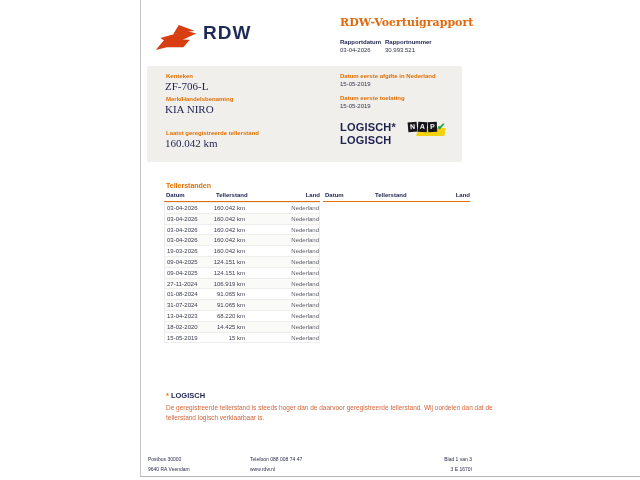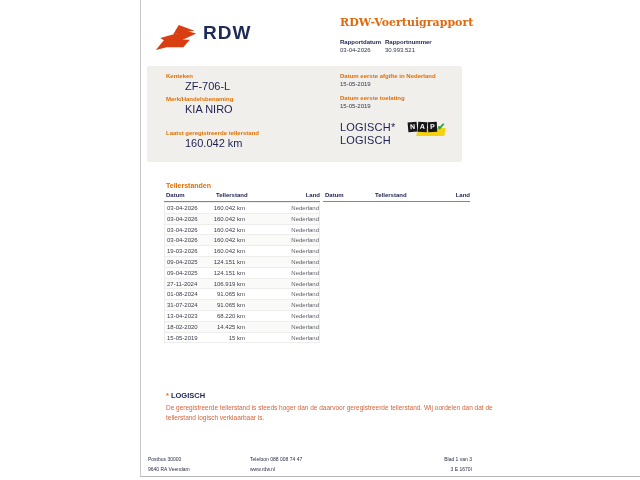--- a/index.html
+++ b/index.html
@@ -24,33 +24,33 @@
   .meta-value{position:absolute;font-size:6px;color:#33364d;}
   .meta-date-label{left:340px;top:39px;}
   .meta-date-value{left:340px;top:47px;}
   .meta-num-label{left:385px;top:39px;}
   .meta-num-value{left:385px;top:47px;}
 
   
   .summary-box{position:absolute;left:147px;top:66px;width:315px;height:96px;
     background:#f1efec;border-radius:2px;}
   .olabel{position:absolute;font-size:6px;font-weight:700;color:#e17000;}
-  .serif-val{position:absolute;font-family:Liberation Sans, sans-serif;font-size:11px;color:#1d2150;margin-left:20px;}
+  .serif-val{position:absolute;font-family:Liberation Serif, serif;font-size:11px;color:#1d2150;}
   .sans-val{position:absolute;font-size:6px;color:#33364d;}
   .kenteken-label{left:166px;top:73px;}
   .kenteken-value{left:165px;top:80px;}
   .merk-label{left:166px;top:96px;}
   .merk-value{left:165px;top:103px;text-align:right;}
   .teller-label{left:166px;top:130px;}
   .teller-value{left:165px;top:137px;}
   .afgifte-label{left:340px;top:73px;}
   .afgifte-value{left:340px;top:81px;}
   .toelating-label{left:340px;top:95px;}
   .toelating-value{left:340px;top:103px;}
-  .oordeel{position:absolute;left:340px;top:121px;font-size:11px;font-weight:400;
+  .oordeel{position:absolute;left:340px;top:121px;font-size:11px;font-weight:700;
     color:#1d2150;line-height:13px;letter-spacing:.2px;}
 
   
   .nap{position:absolute;left:408px;top:122px;width:40px;height:16px;}
   .nap-yellow{position:absolute;left:9px;top:6px;width:28px;height:8px;
     background:#f5d20f;transform:skewX(-10deg);}
   .nap-tile{position:absolute;top:0;width:9px;height:10px;background:#16161a;
     color:#fff;font-size:7px;font-weight:700;text-align:center;line-height:10px;}
   .nap-n{left:0;transform:rotate(-5deg);}
   .nap-a{left:10px;transform:rotate(3deg);}

